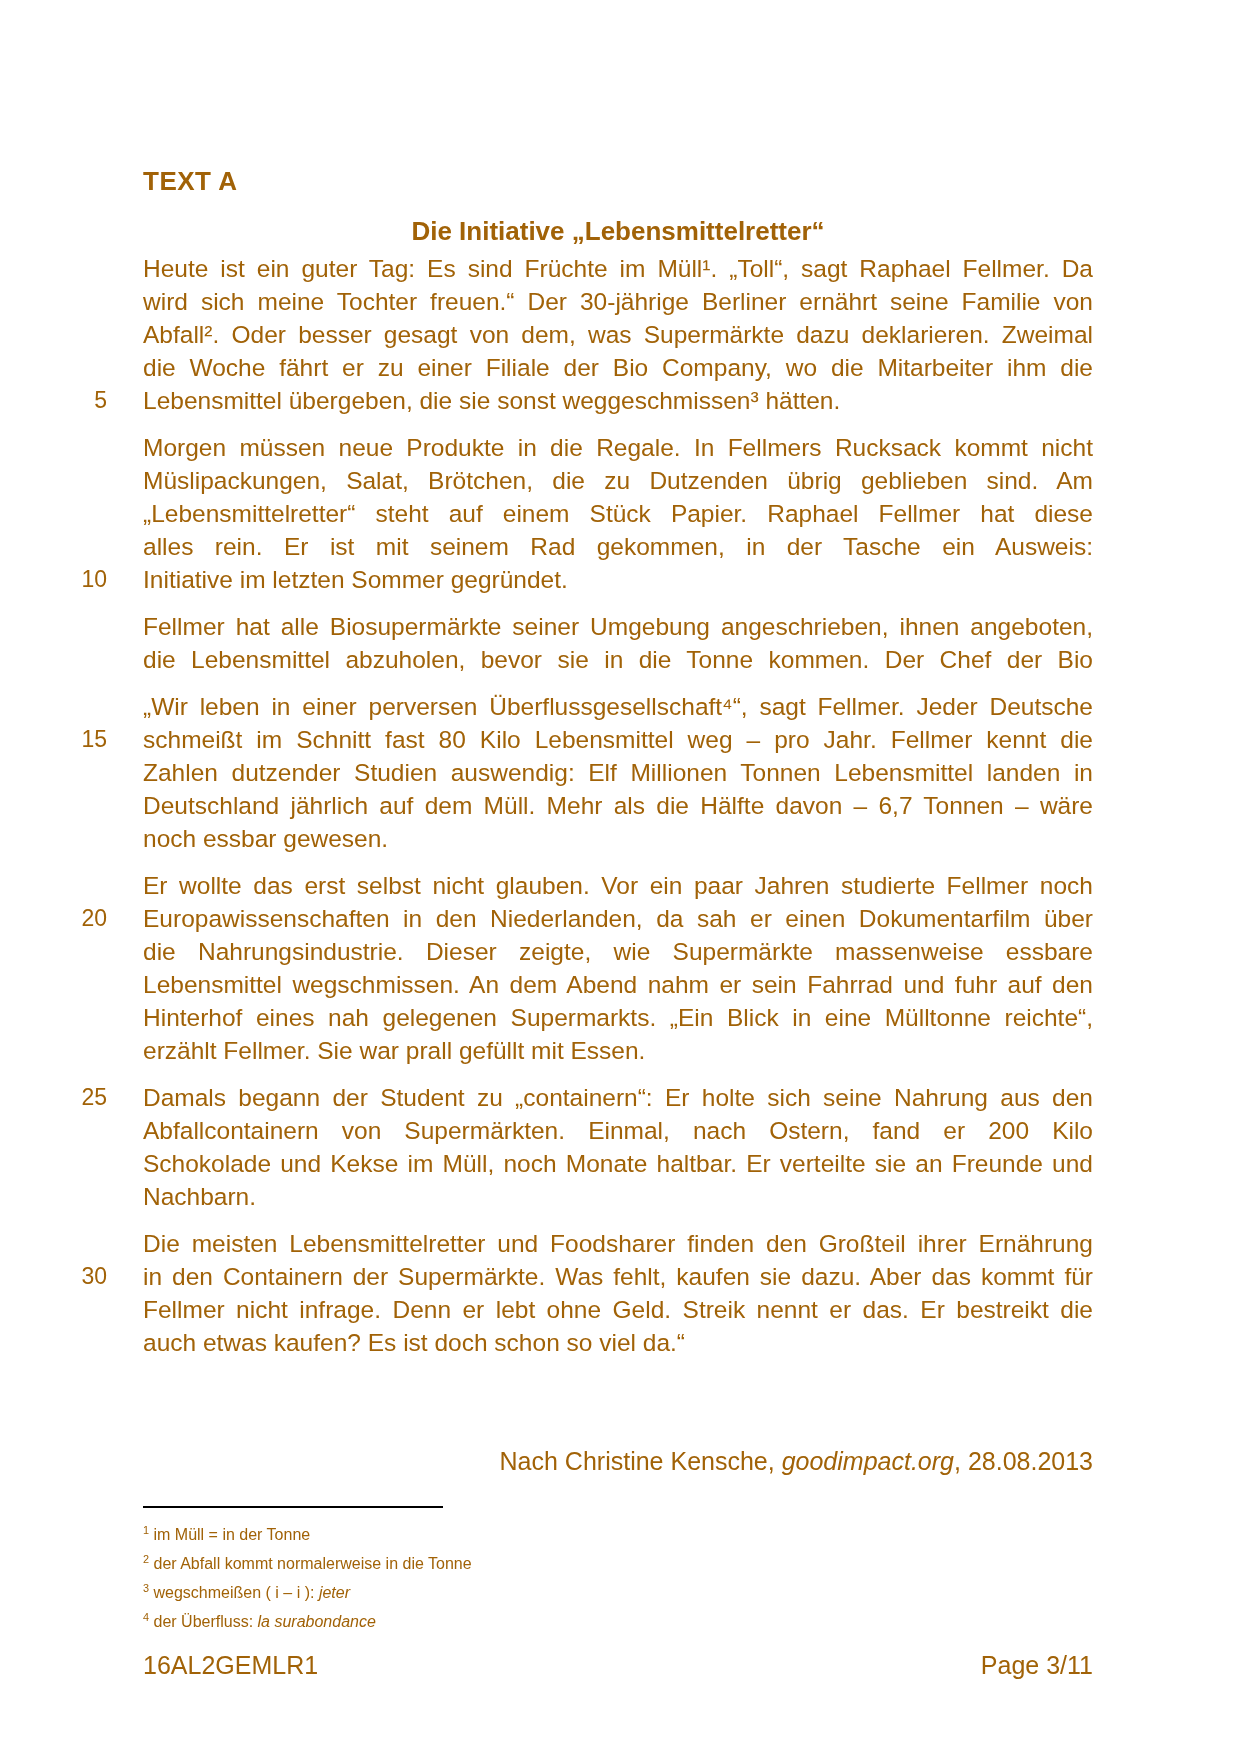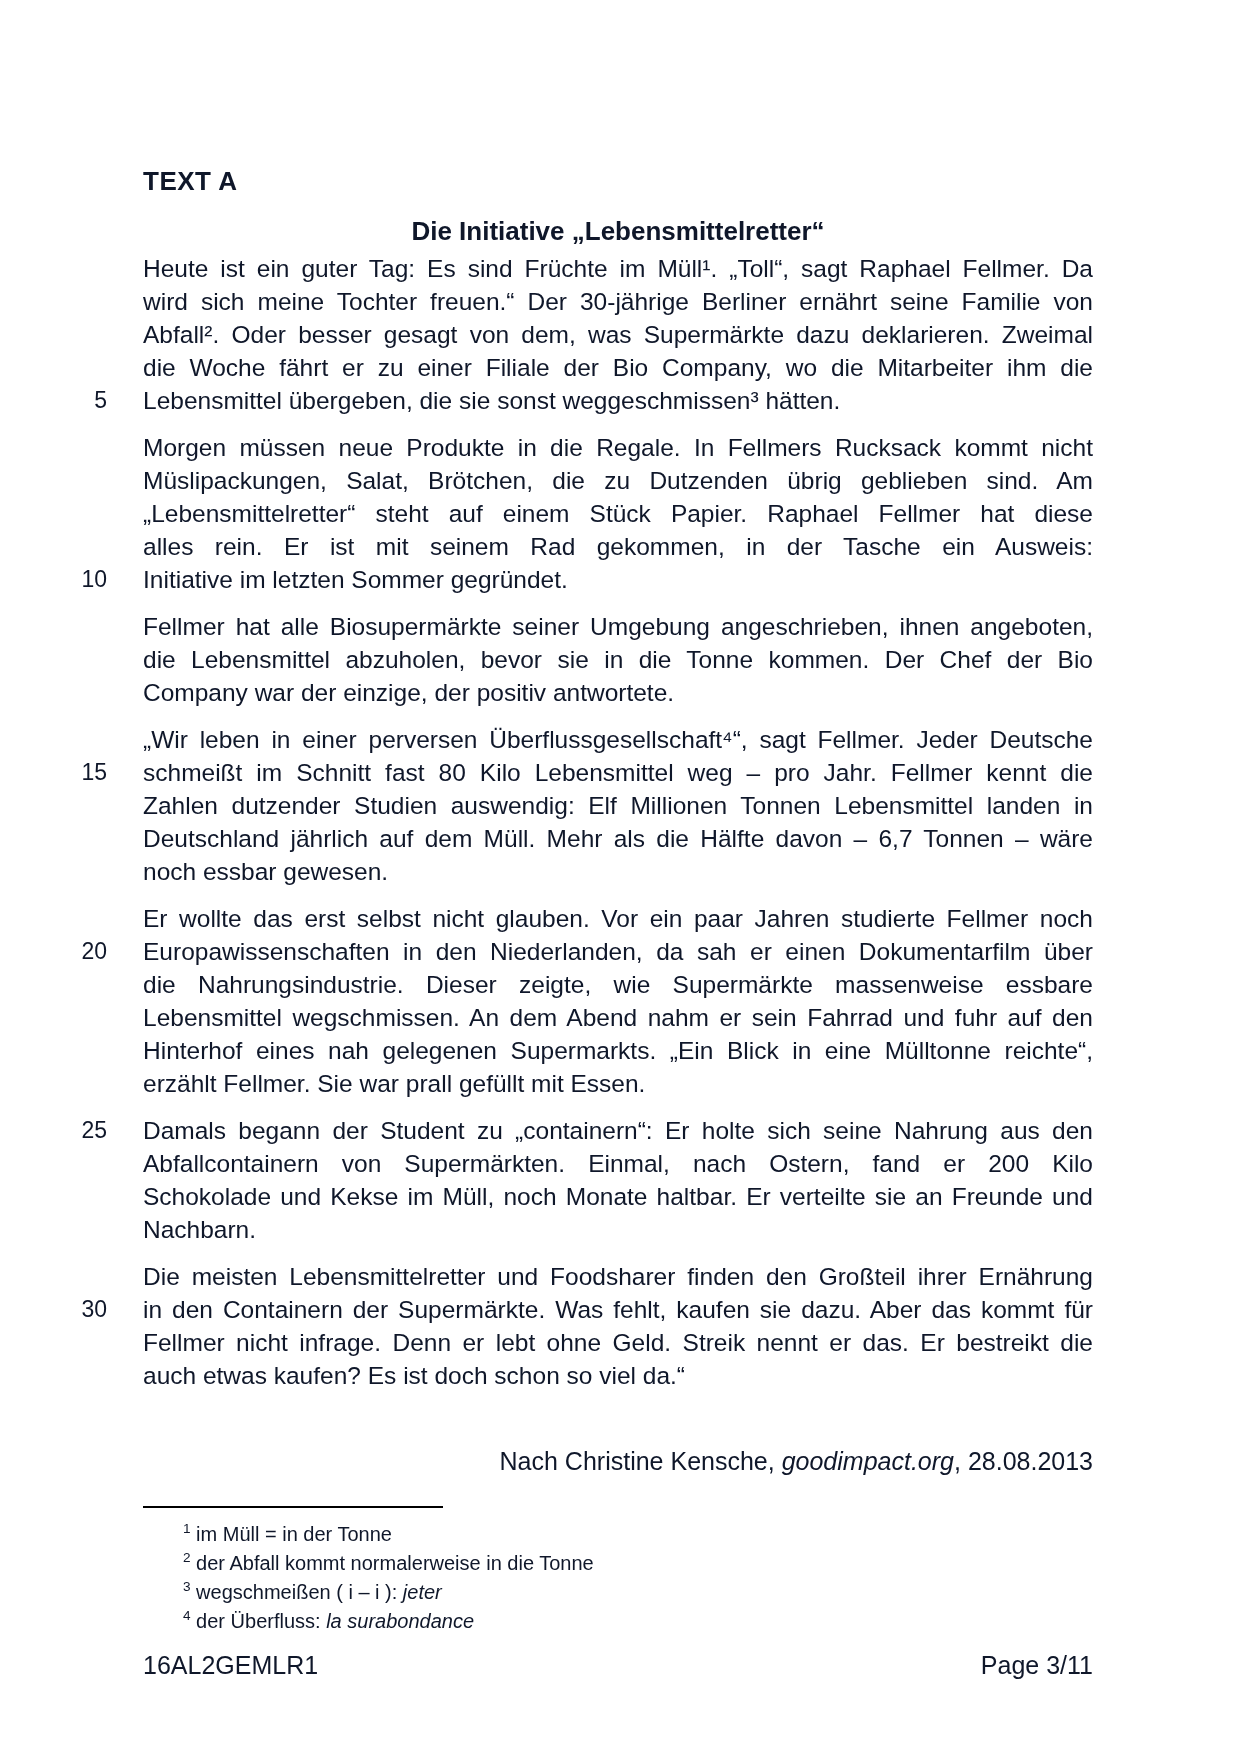--- a/index.html
+++ b/index.html
@@ -1,21 +1,21 @@
 <!DOCTYPE html>
 <html lang="de"><head>
 <meta charset="utf-8">
 <style>
   html, body { margin: 0; padding: 0; background: #ffffff; }
   .page {
     position: relative;
     width: 1240px;
     height: 1754px;
     background: #ffffff;
-    color: #0f172a;
+    color: #a16207;
     font-family: "Liberation Sans", sans-serif;
     overflow: hidden;
   }
   .section-label {
     position: absolute;
     left: 143px;
     top: 166px;
     font-size: 26px;
     font-weight: bold;
     letter-spacing: 0.5px;
@@ -68,23 +68,22 @@
     top: 1506px;
     width: 300px;
     height: 0;
     border-top: 2px solid #000000;
   }
   .footnotes {
     position: absolute;
     left: 143px;
     top: 1520px;
     width: 950px;
-    font-size: 20px;
+    font-size: 16px;
     line-height: 29px;
-    margin-left: 40px;
   }
   .footnote sup {
     font-size: 0.68em;
     line-height: 0;
   }
   .footnote .fn-italic { font-style: italic; }
   .footer-left {
     position: absolute;
     left: 143px;
     top: 1651px;
@@ -119,21 +118,20 @@
       <div class="paragraph">
         <div class="text-line">Morgen müssen neue Produkte in die Regale. In Fellmers Rucksack kommt nicht</div>
         <div class="text-line">Müslipackungen, Salat, Brötchen, die zu Dutzenden übrig geblieben sind. Am</div>
         <div class="text-line">„Lebensmittelretter“ steht auf einem Stück Papier. Raphael Fellmer hat diese</div>
         <div class="text-line">alles rein. Er ist mit seinem Rad gekommen, in der Tasche ein Ausweis:</div>
         <div class="text-line last-line">Initiative im letzten Sommer gegründet.<span class="line-number">10</span></div>
       </div>
       <div class="paragraph">
         <div class="text-line">Fellmer hat alle Biosupermärkte seiner Umgebung angeschrieben, ihnen angeboten,</div>
         <div class="text-line">die Lebensmittel abzuholen, bevor sie in die Tonne kommen. Der Chef der Bio</div>
-        <div class="text-line last-line">Company war der einzige, der positiv antwortete.</div>
       </div>
       <div class="paragraph">
         <div class="text-line">„Wir leben in einer perversen Überflussgesellschaft⁴“, sagt Fellmer. Jeder Deutsche</div>
         <div class="text-line">schmeißt im Schnitt fast 80 Kilo Lebensmittel weg – pro Jahr. Fellmer kennt die<span class="line-number">15</span></div>
         <div class="text-line">Zahlen dutzender Studien auswendig: Elf Millionen Tonnen Lebensmittel landen in</div>
         <div class="text-line">Deutschland jährlich auf dem Müll. Mehr als die Hälfte davon – 6,7 Tonnen – wäre</div>
         <div class="text-line last-line">noch essbar gewesen.</div>
       </div>
       <div class="paragraph">
         <div class="text-line">Er wollte das erst selbst nicht glauben. Vor ein paar Jahren studierte Fellmer noch</div>

